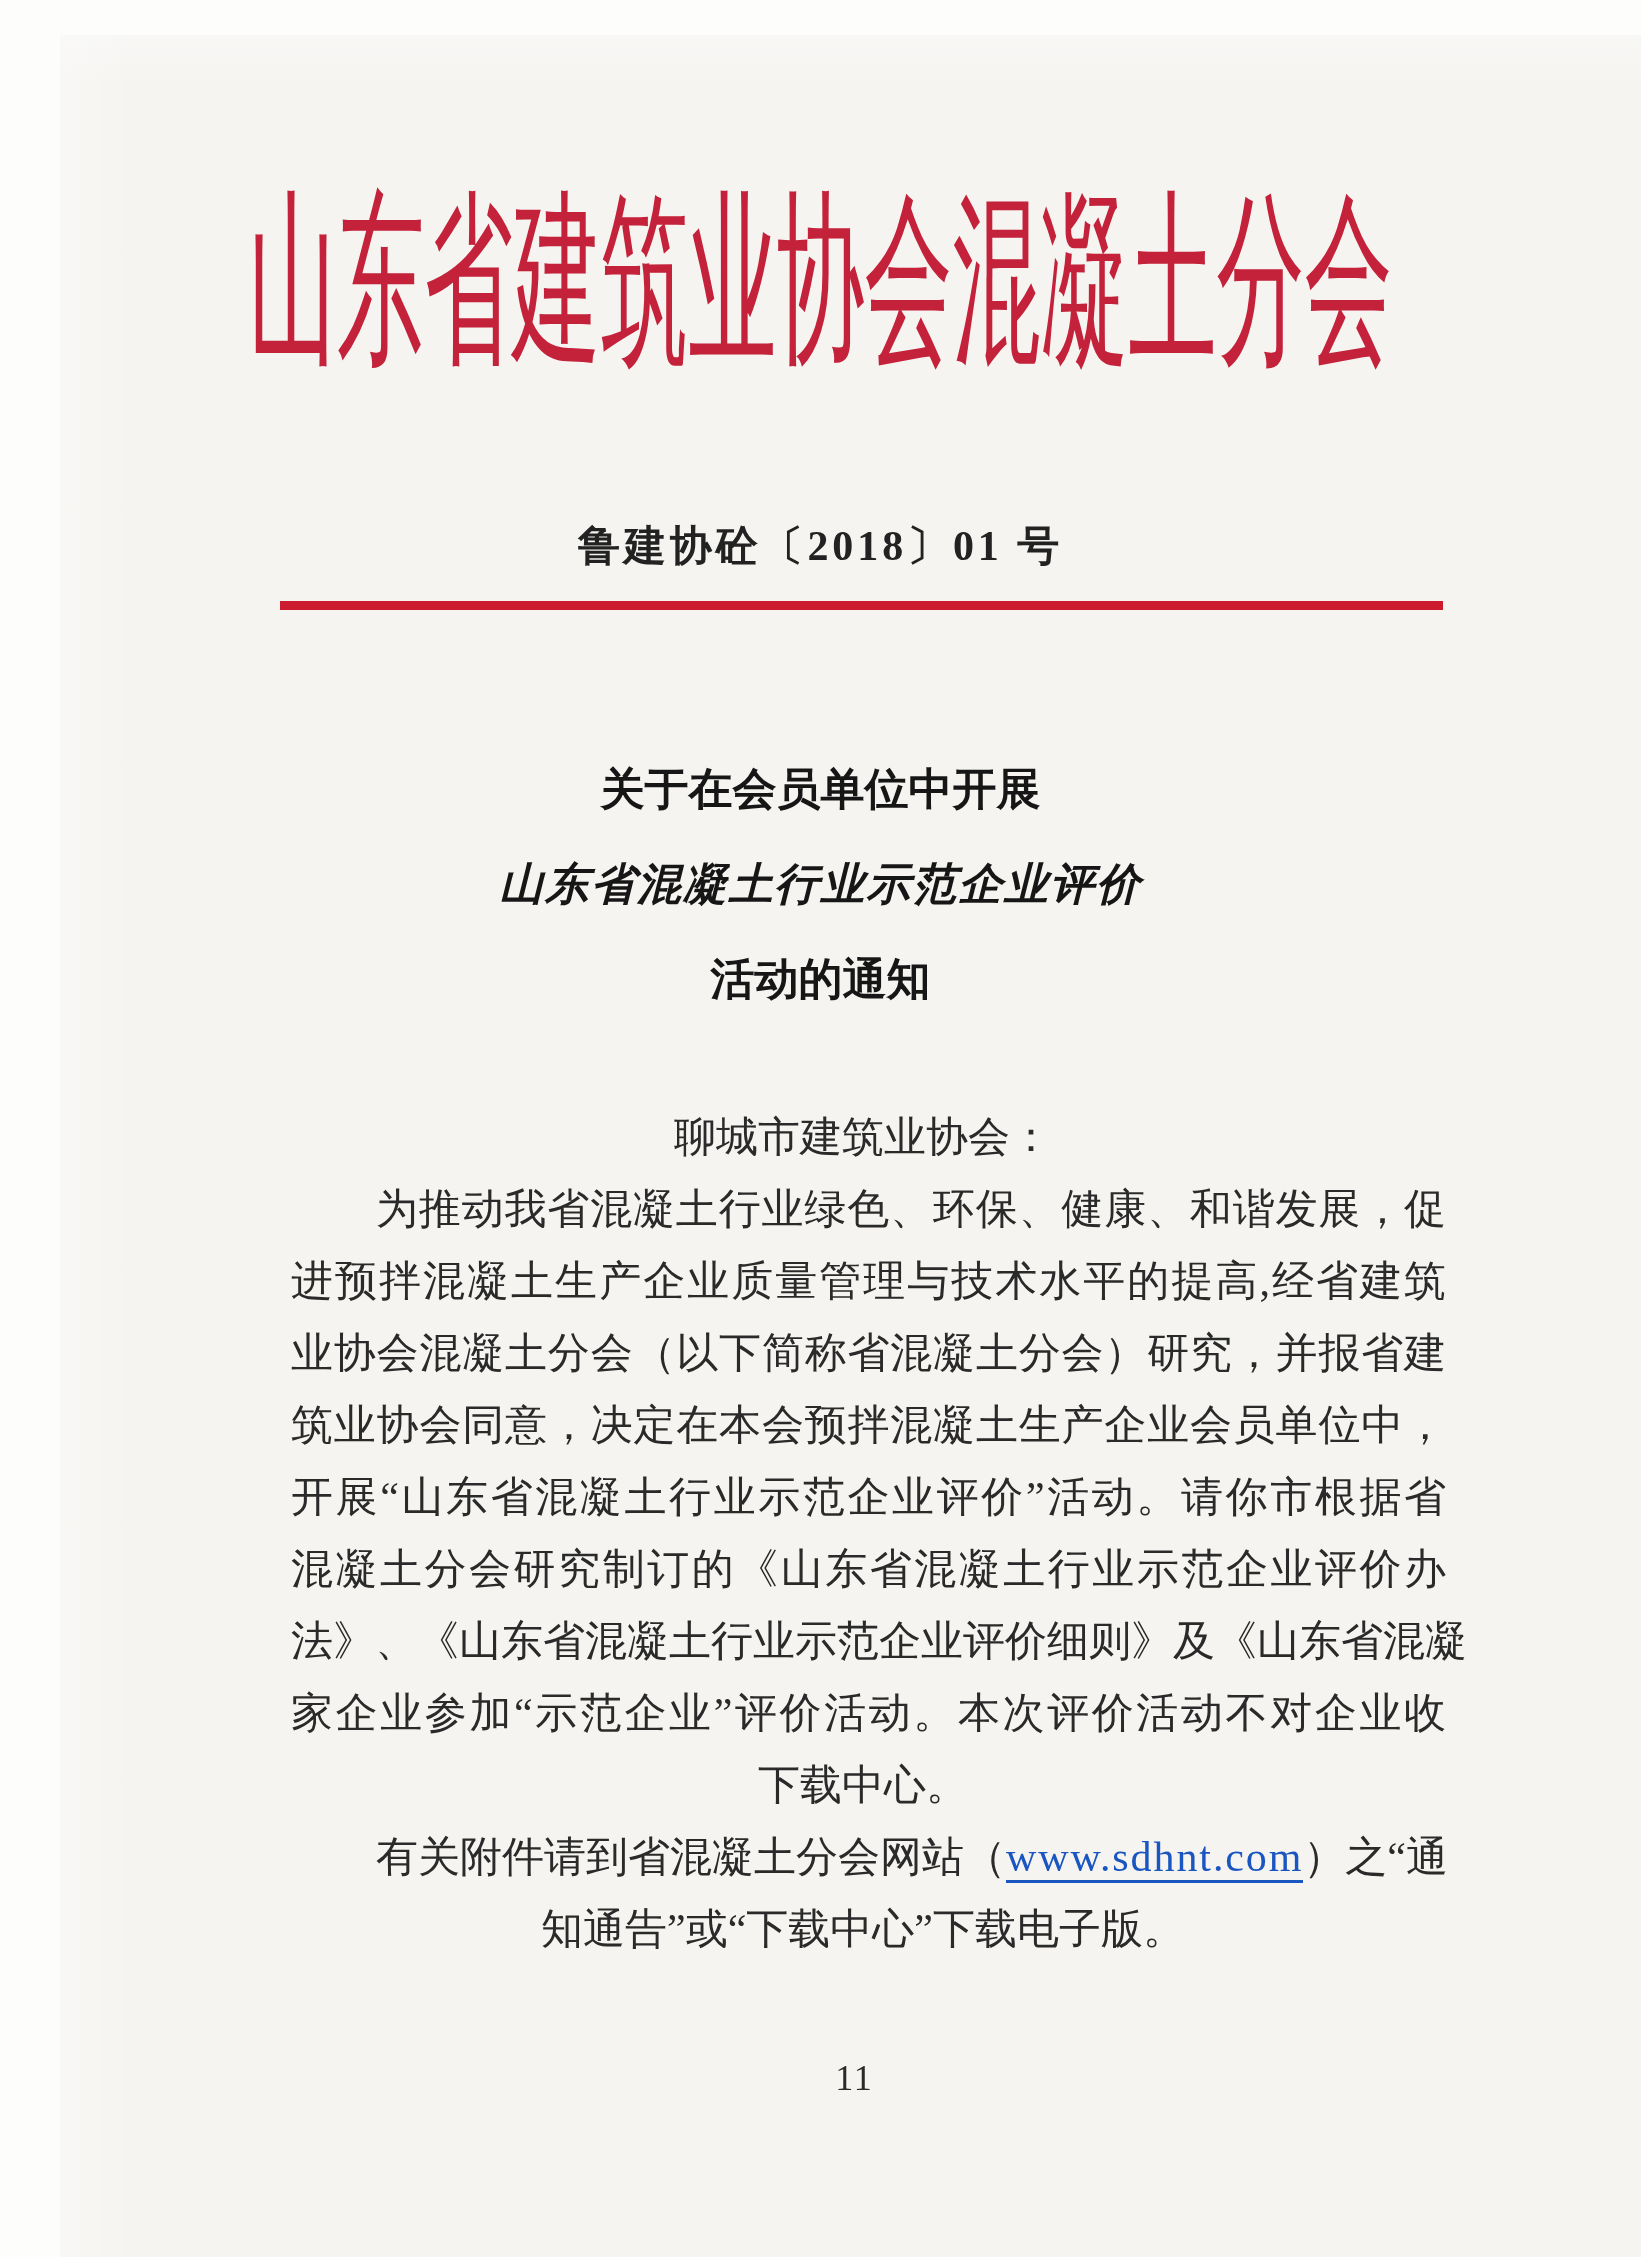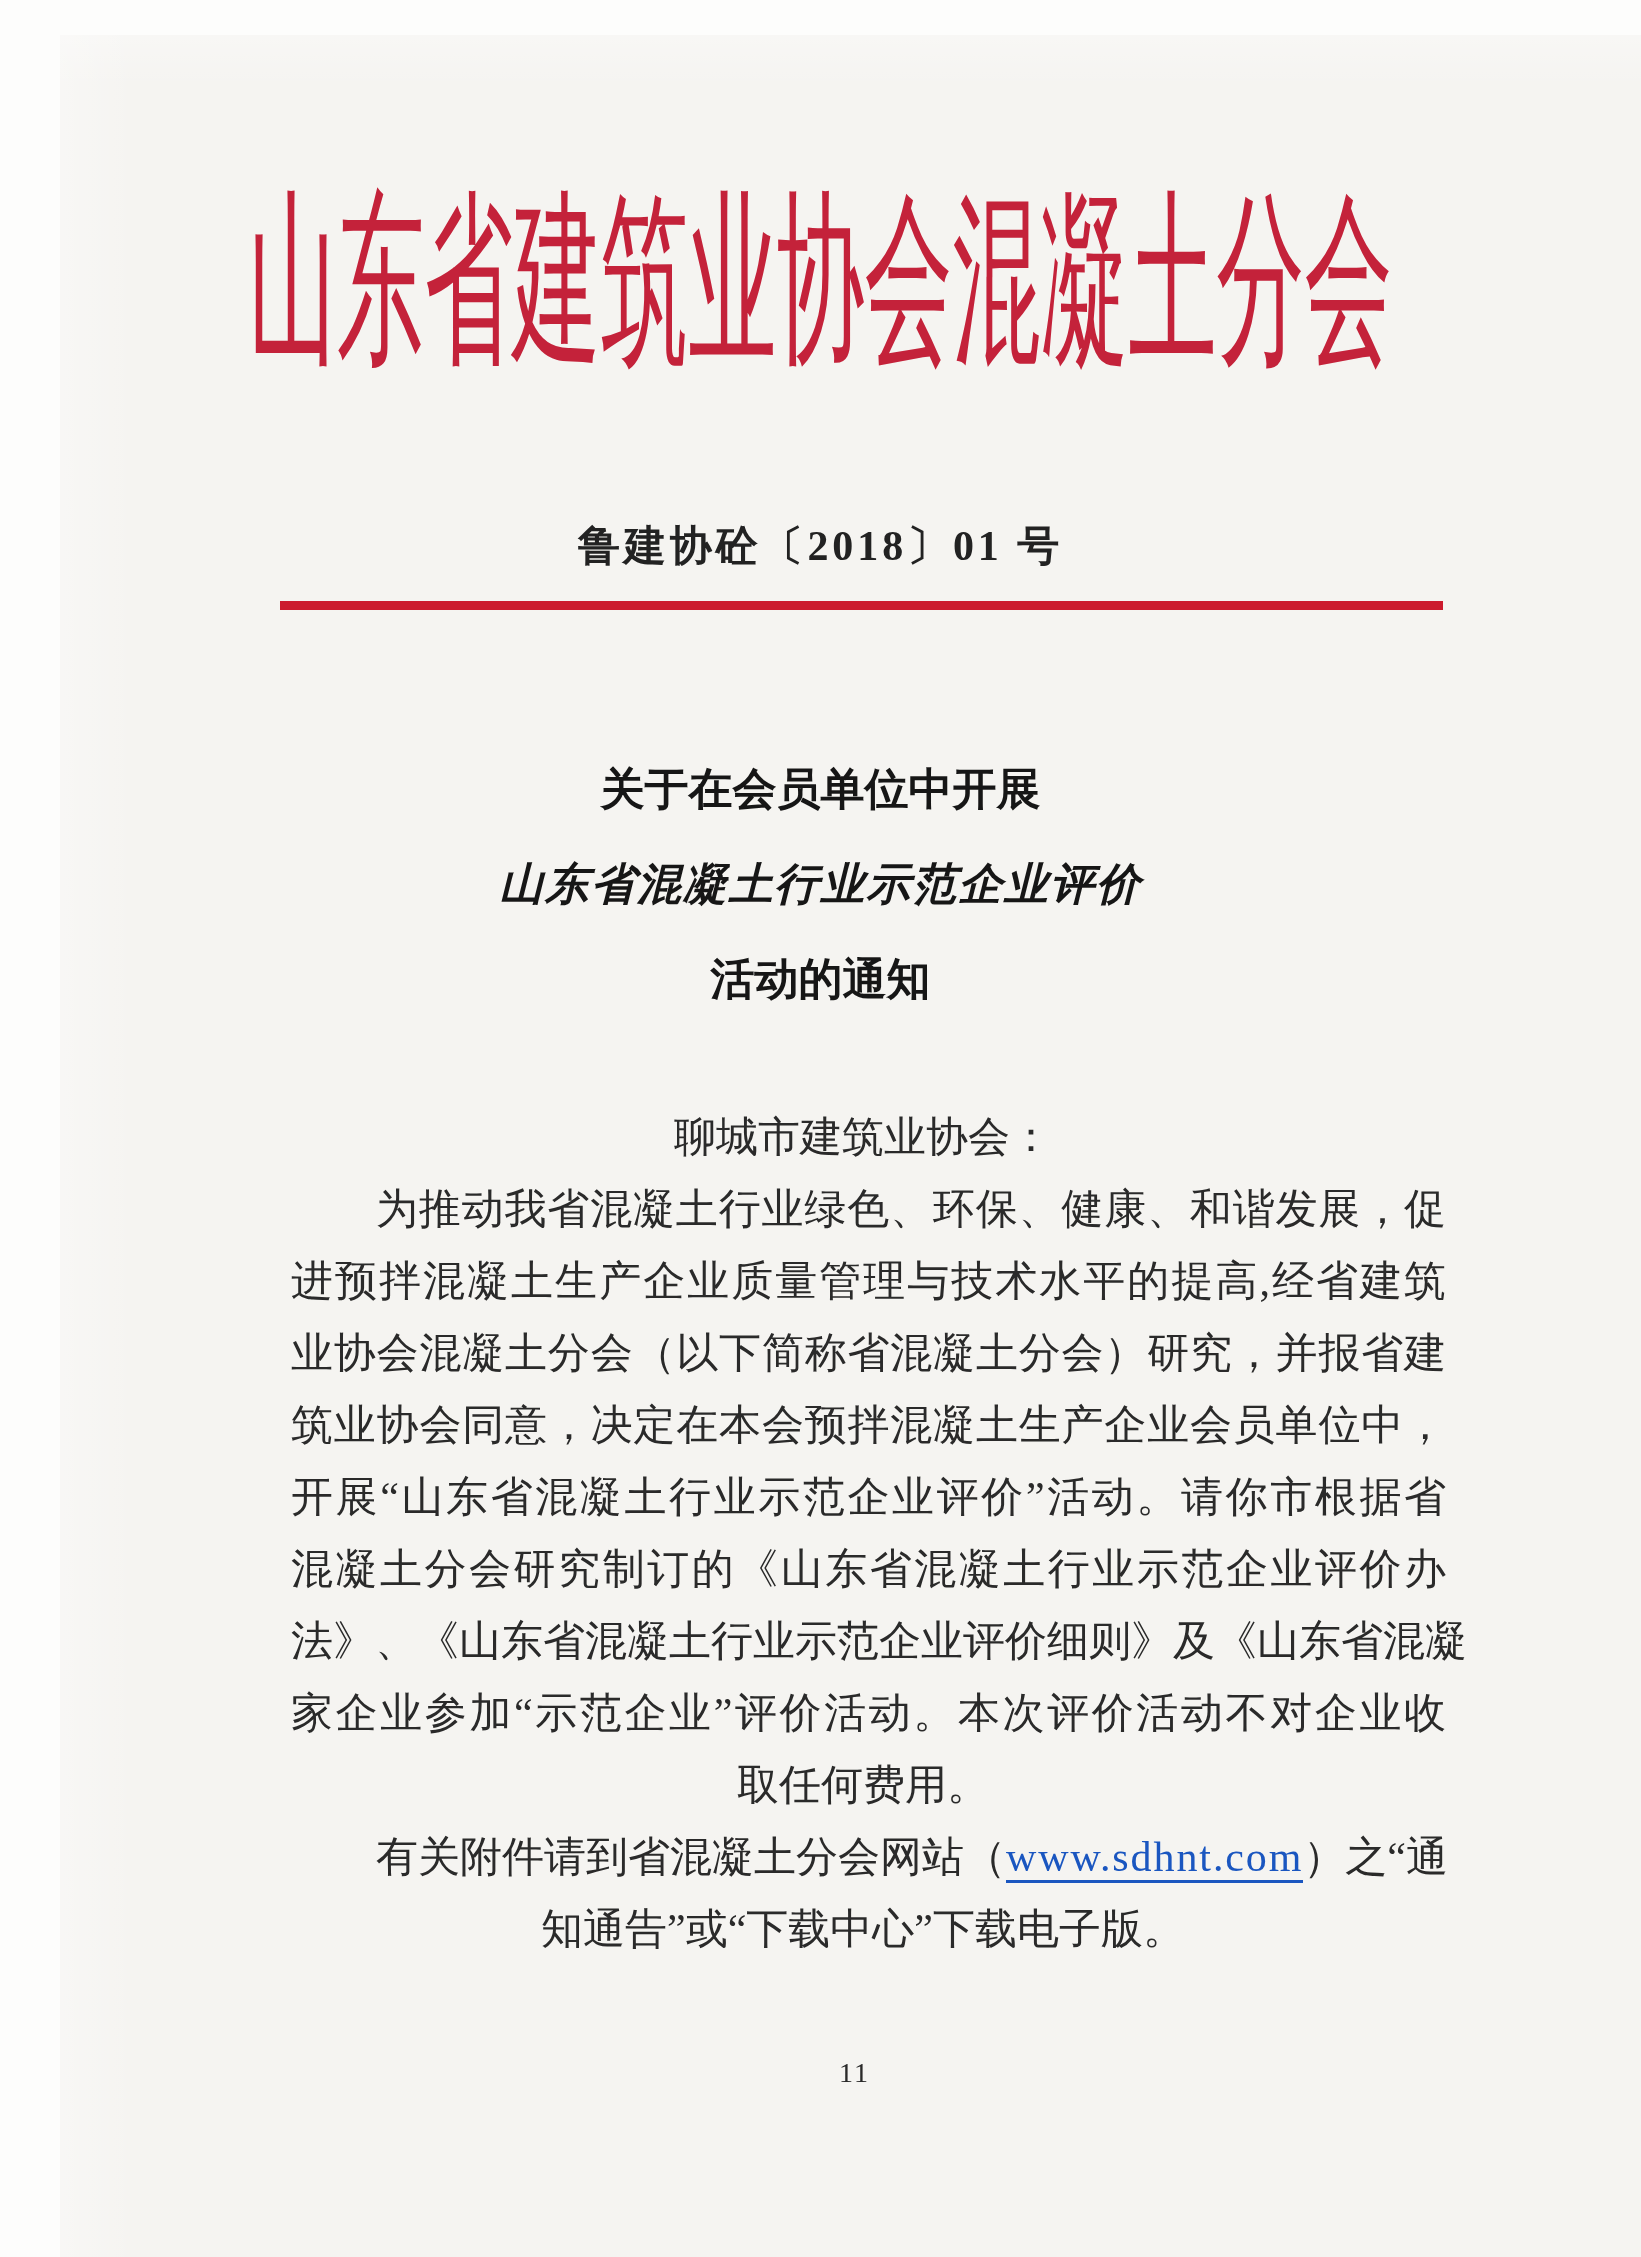--- a/index.html
+++ b/index.html
@@ -107,21 +107,21 @@
     border-bottom: 3.9px solid #1a56c0;
     letter-spacing: 1.9px;
     cursor: pointer;
   }
   .page-number {
     position: absolute;
     top: 2057px;
     left: 763px;
     width: 183px;
     text-align: center;
-    font-size: 28px;
+    font-size: 36px;
     color: #2a2a2a;
     letter-spacing: 1.9px;
   }
 </style>
 </head>
 <body>
 
 <div class="page">
 
   <div class="scan-edge-left"></div>
@@ -142,21 +142,21 @@
   <div class="body-block">
     <div class="line short">聊城市建筑业协会：</div>
     <div class="line full indent">为推动我省混凝土行业绿色、环保、健康、和谐发展，促</div>
     <div class="line full">进预拌混凝土生产企业质量管理与技术水平的提高,经省建筑</div>
     <div class="line full">业协会混凝土分会（以下简称省混凝土分会）研究，并报省建</div>
     <div class="line full">筑业协会同意，决定在本会预拌混凝土生产企业会员单位中，</div>
     <div class="line full">开展“山东省混凝土行业示范企业评价”活动。请你市根据省</div>
     <div class="line full">混凝土分会研究制订的《山东省混凝土行业示范企业评价办</div>
     <div class="line full">法》、《山东省混凝土行业示范企业评价细则》及《山东省混凝</div>
     <div class="line full">家企业参加“示范企业”评价活动。本次评价活动不对企业收</div>
-    <div class="line short">取任何费用。</div>
+    <div class="line short">下载中心。</div>
     <div class="line full indent"><span>有关附件请到省混凝土分会网站（</span><a class="url-link">www.sdhnt.com</a><span>）之“通</span></div>
     <div class="line short">知通告”或“下载中心”下载电子版。</div>
   </div>
 
   <div class="page-number">11</div>
 
 </div>
 
 
 </body></html>

